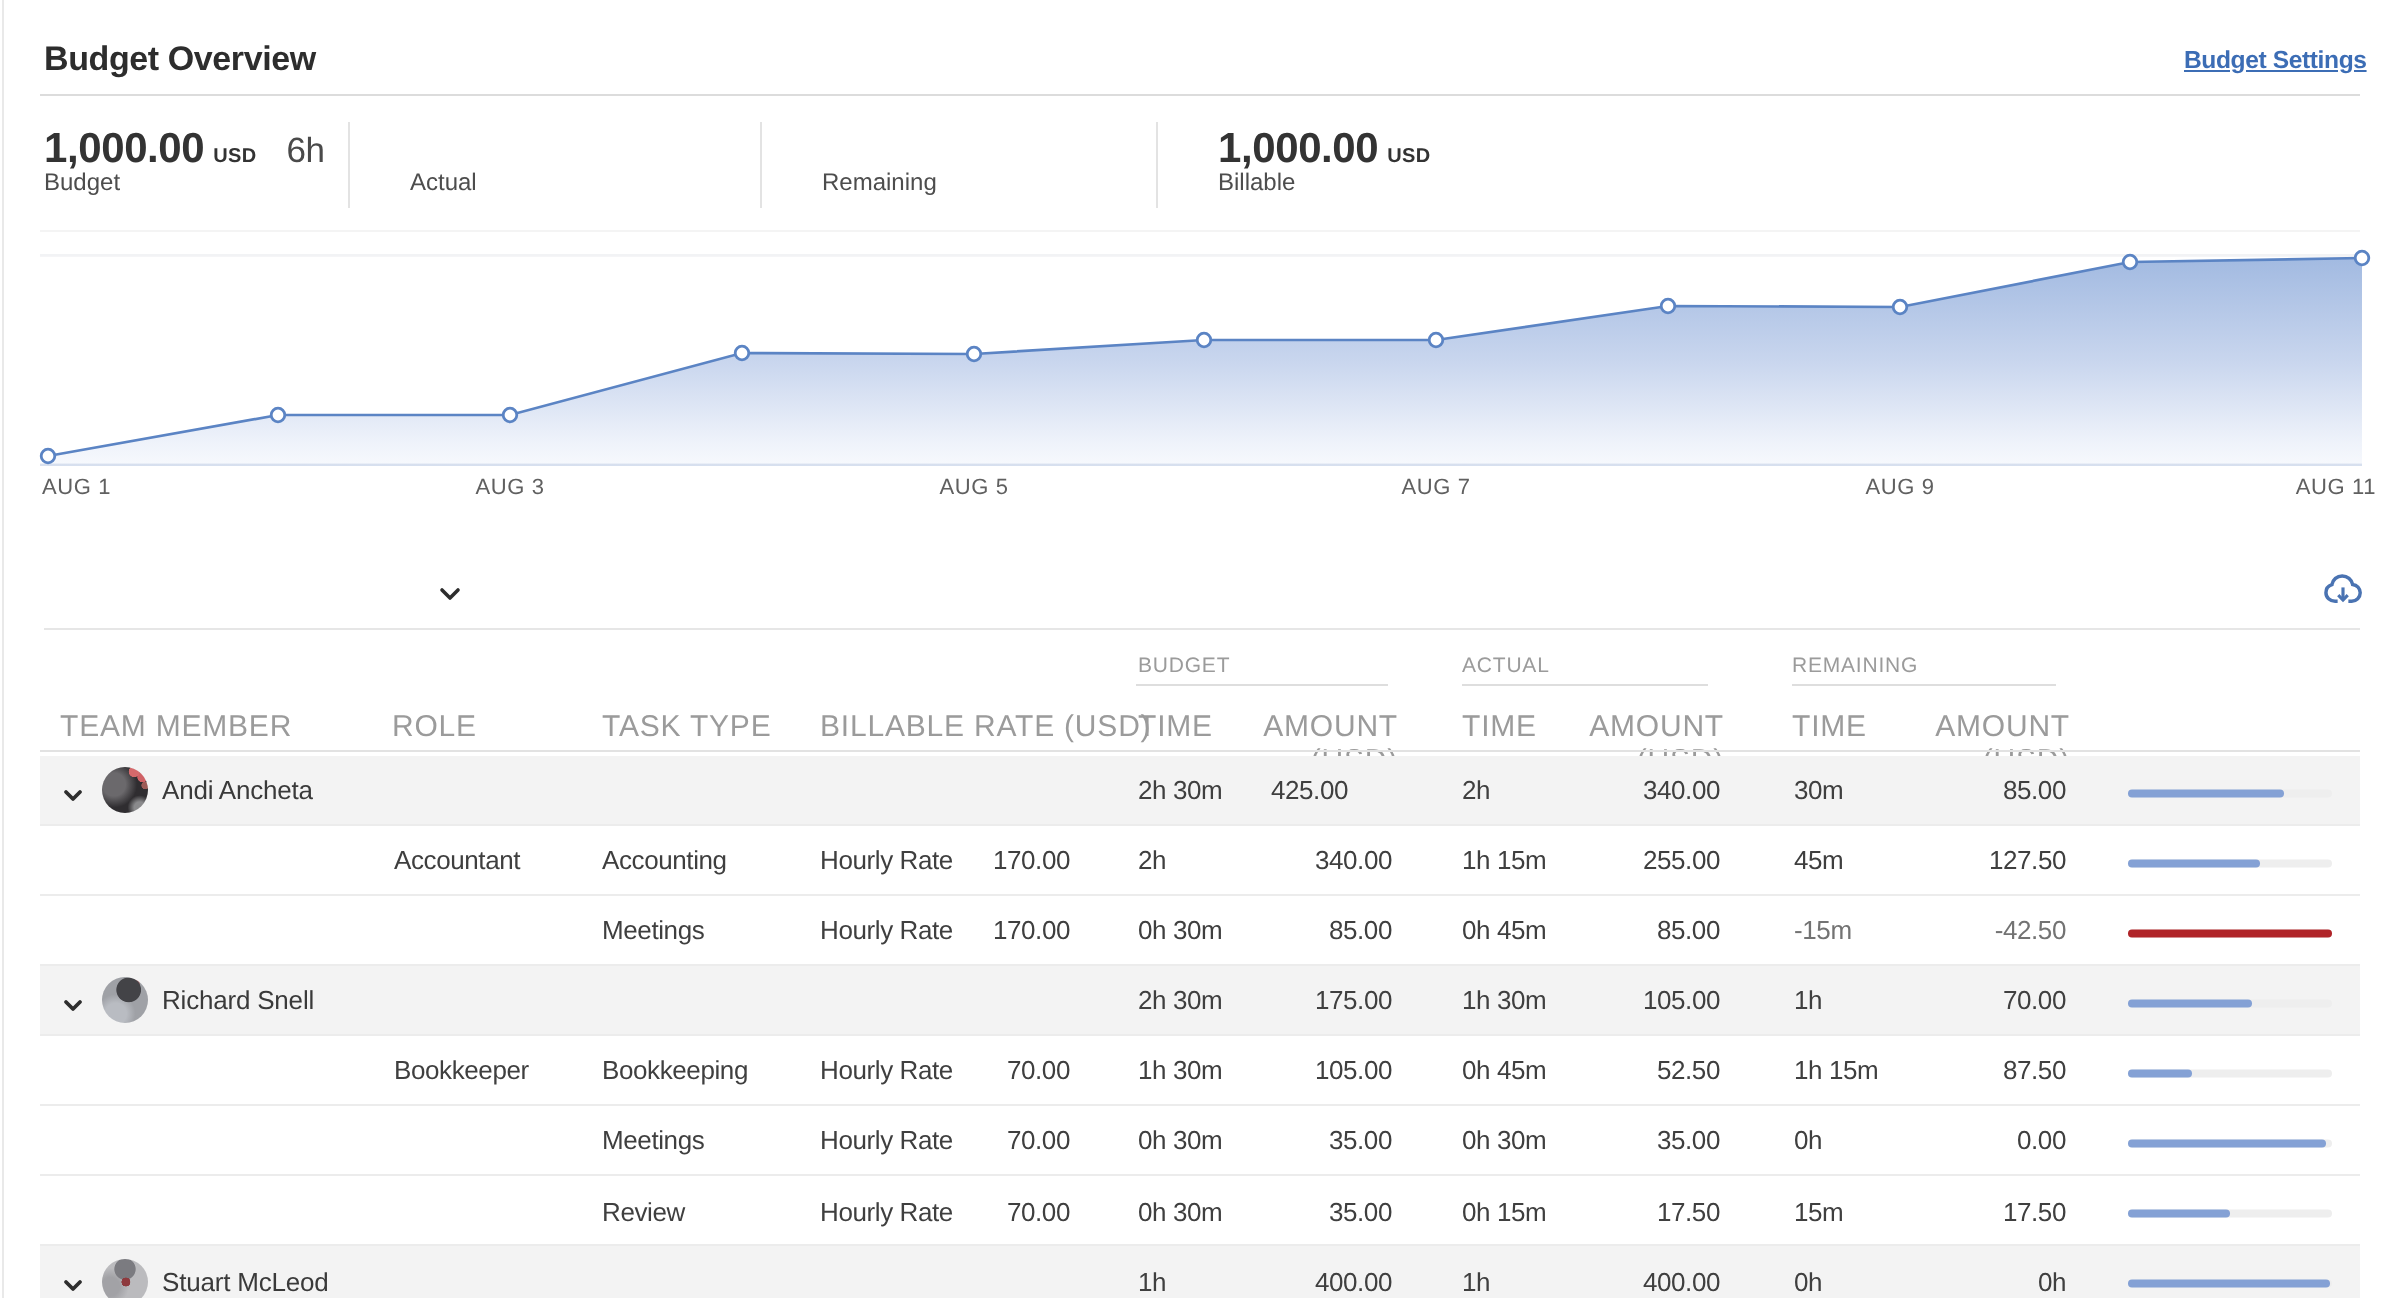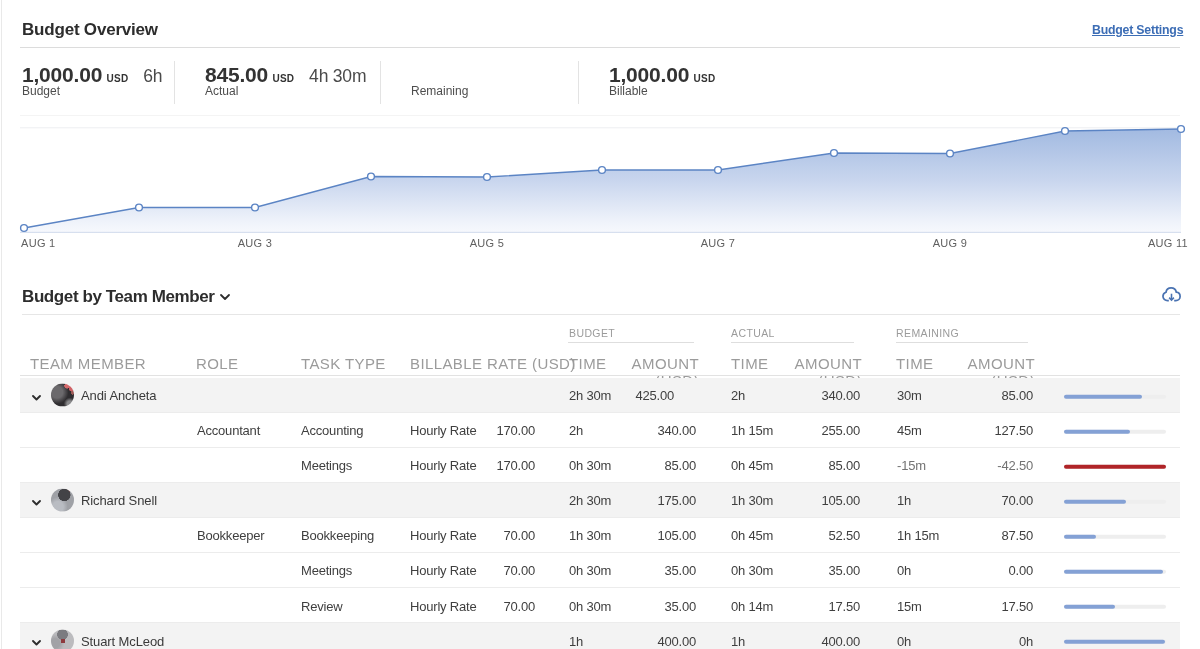--- a/index.html
+++ b/index.html
@@ -55,21 +55,20 @@
   <div class="edge"></div>
 
   <div class="abs h1" style="left:22px; top:19.5px;">Budget Overview</div>
   <div class="abs link" style="left:1092px; top:22.5px;">Budget Settings</div>
   <div class="hr" style="left:20px; top:47px; width:1160px;"></div>
 
   <div class="abs" style="left:22px; top:63px;"><span class="stat-val">1,000.00</span> <span class="stat-usd">USD</span>&nbsp; <span class="stat-time">6h</span></div>
   <div class="abs stat-label" style="left:22px; top:83.5px;">Budget</div>
   <div class="vdiv" style="left:174px;"></div>
 
-  <div class="abs" style="left:205px; top:63px;"><span class="stat-val">845.00</span> <span class="stat-usd">USD</span>&nbsp; <span class="stat-time">4h 30m</span></div>
   <div class="abs stat-label" style="left:205px; top:83.5px;">Actual</div>
   <div class="vdiv" style="left:380px;"></div>
 
   <div class="abs stat-label" style="left:411px; top:83.5px;">Remaining</div>
   <div class="vdiv" style="left:578px;"></div>
 
   <div class="abs" style="left:609px; top:63px;"><span class="stat-val">1,000.00</span> <span class="stat-usd">USD</span></div>
   <div class="abs stat-label" style="left:609px; top:83.5px;">Billable</div>
 
   <svg class="abs" style="left:0; top:108px;" width="1200" height="150" viewBox="0 0 1200 150">
@@ -102,21 +101,20 @@
     <g font-family="Liberation Sans, sans-serif" font-size="11" fill="#606060" letter-spacing="0.3">
       <text x="21" y="139">AUG 1</text>
       <text x="255" y="139" text-anchor="middle">AUG 3</text>
       <text x="487" y="139" text-anchor="middle">AUG 5</text>
       <text x="718" y="139" text-anchor="middle">AUG 7</text>
       <text x="950" y="139" text-anchor="middle">AUG 9</text>
       <text x="1188" y="139" text-anchor="end">AUG 11</text>
     </g>
   </svg>
 
-  <div class="abs h2" style="left:22px; top:286.5px;">Budget by Team Member</div>
   <svg class="abs" style="left:218px; top:291.5px;" width="14" height="10" viewBox="0 0 14 10">
       <polyline points="3,3 7,7 11,3" fill="none" stroke="#2d2d2d" stroke-width="1.8" stroke-linecap="round" stroke-linejoin="round"></polyline>
     </svg>
   <svg class="abs" style="left:1162px; top:287px;" width="19" height="15" viewBox="0 0 24 19">
     <path d="M7 17.2 C3.7 17.2 1.2 14.8 1.2 11.8 C1.2 9.4 2.8 7.4 5 6.7 C5.5 3.6 8.2 1.2 11.5 1.2 C14.8 1.2 17.5 3.5 18.1 6.6 C20.8 6.9 22.9 9.1 22.9 11.9 C22.9 14.8 20.5 17.2 17.5 17.2 Z" fill="none" stroke="#4a73b2" stroke-width="2.2"></path>
     <rect x="8.6" y="15.4" width="6.8" height="3.8" fill="#ffffff"></rect>
     <g stroke="#4a73b2" stroke-width="2" fill="none">
         <line x1="12" y1="8.5" x2="12" y2="16.2"></line>
         <polyline points="9,13.4 12,16.5 15,13.4"></polyline>
       </g>
@@ -245,21 +243,21 @@
       </div>
     <div class="bb"></div>
   </div>
 
   <div class="row" style="top:588px;">
     <div class="cell" style="left:301px;">Review</div>
     <div class="cell" style="left:410px;">Hourly Rate</div>
     <div class="cell r" style="left:455px; width:80px;">70.00</div>
     <div class="cell" style="left:569px;">0h 30m</div>
     <div class="cell r" style="left:593px; width:103px;">35.00</div>
-    <div class="cell" style="left:731px;">0h 14m</div>
+    <div class="cell" style="left:731px;">0h 15m</div>
     <div class="cell r" style="left:757px; width:103px;">17.50</div>
     <div class="cell" style="left:897px;">15m</div>
     <div class="cell r" style="left:930px; width:103px;">17.50</div>
     <div class="bar">
         <i style="width:50%;"></i>
       </div>
     <div class="bb"></div>
   </div>
 
   <div class="row grow" style="top:623.05px;">

